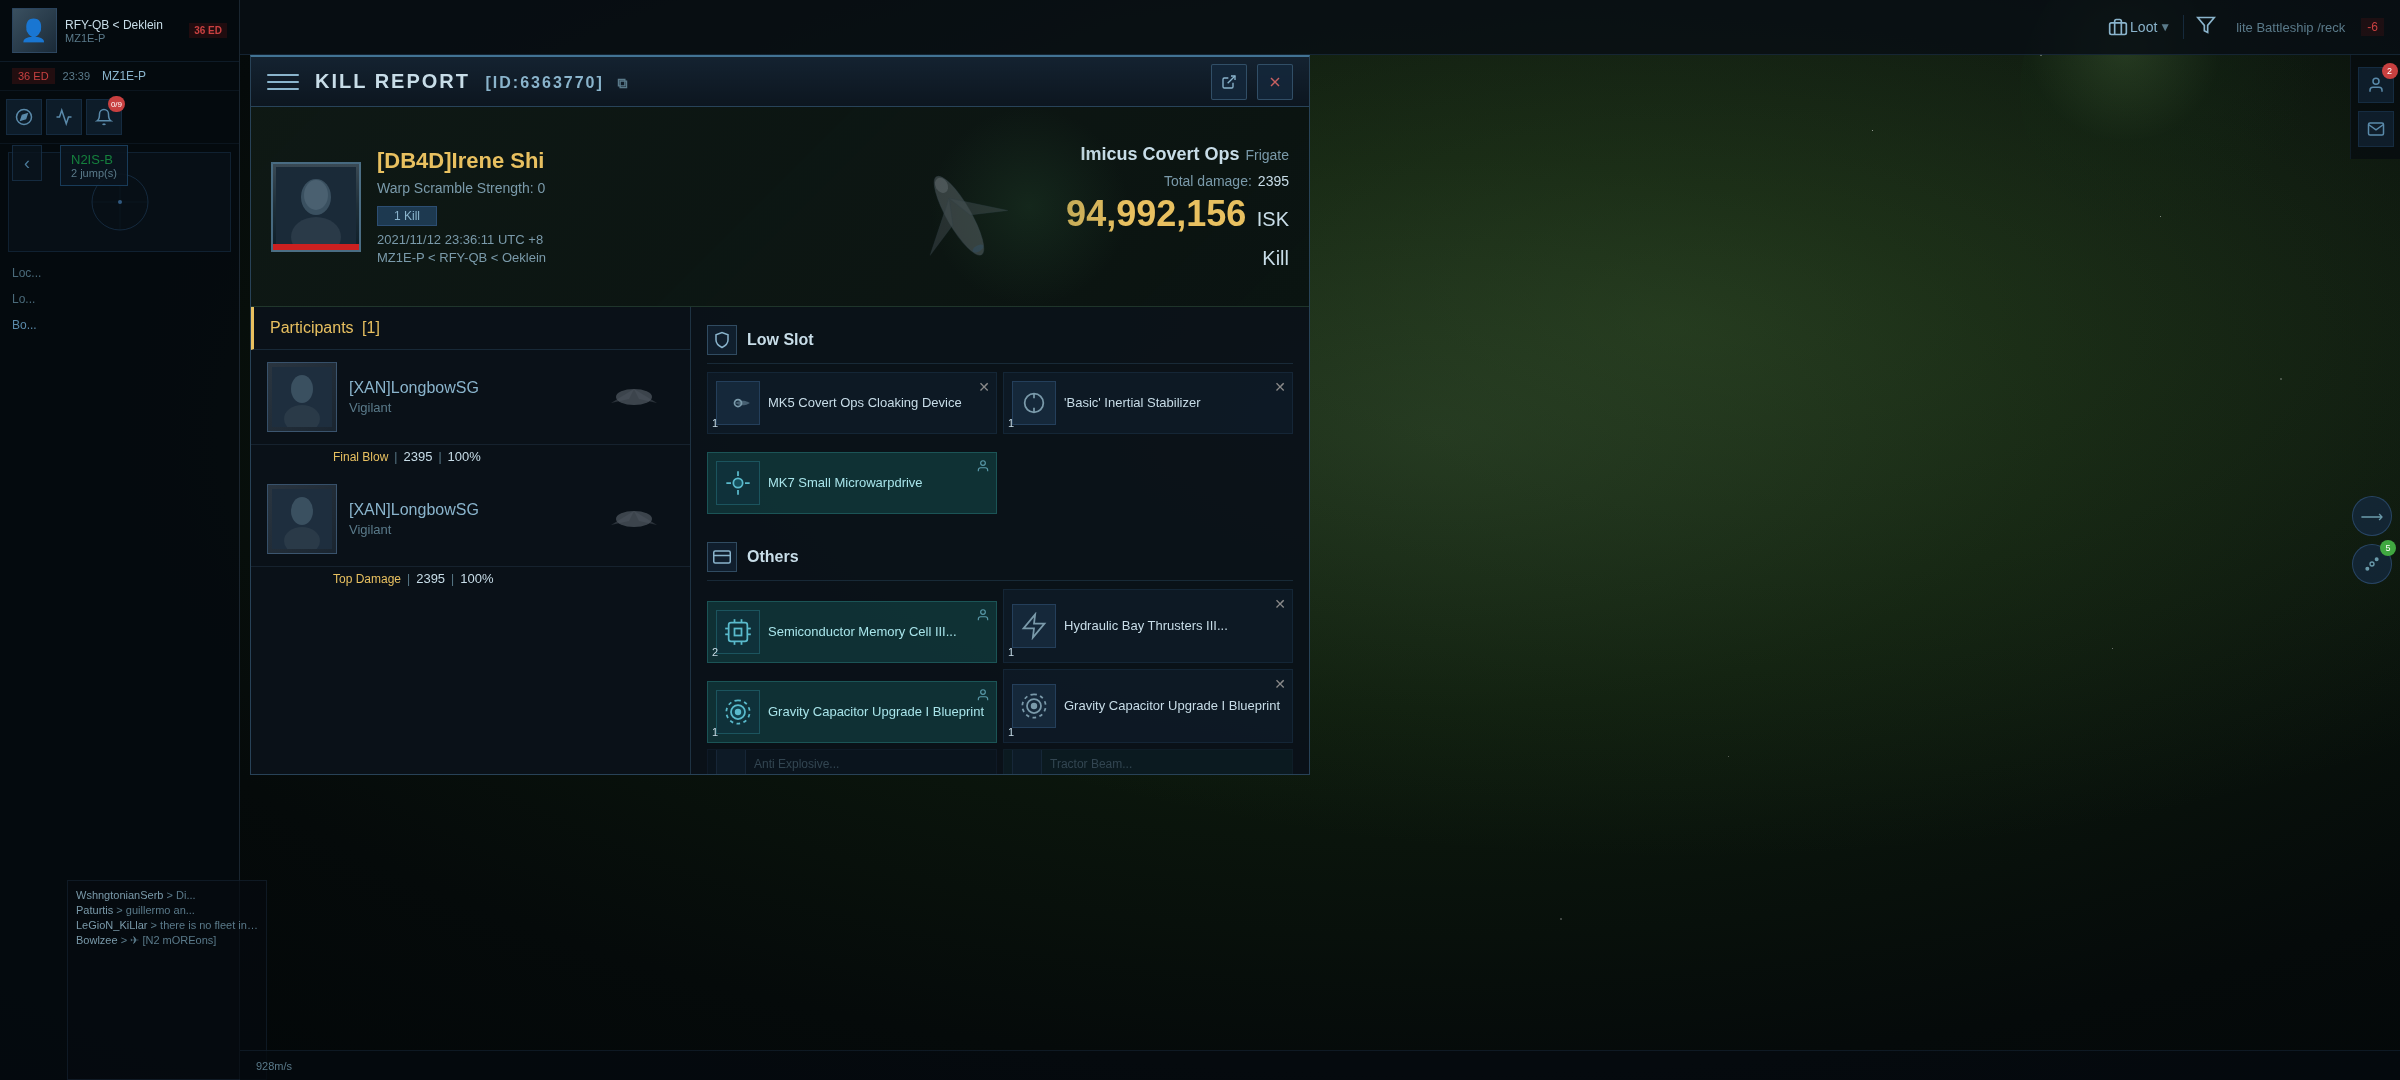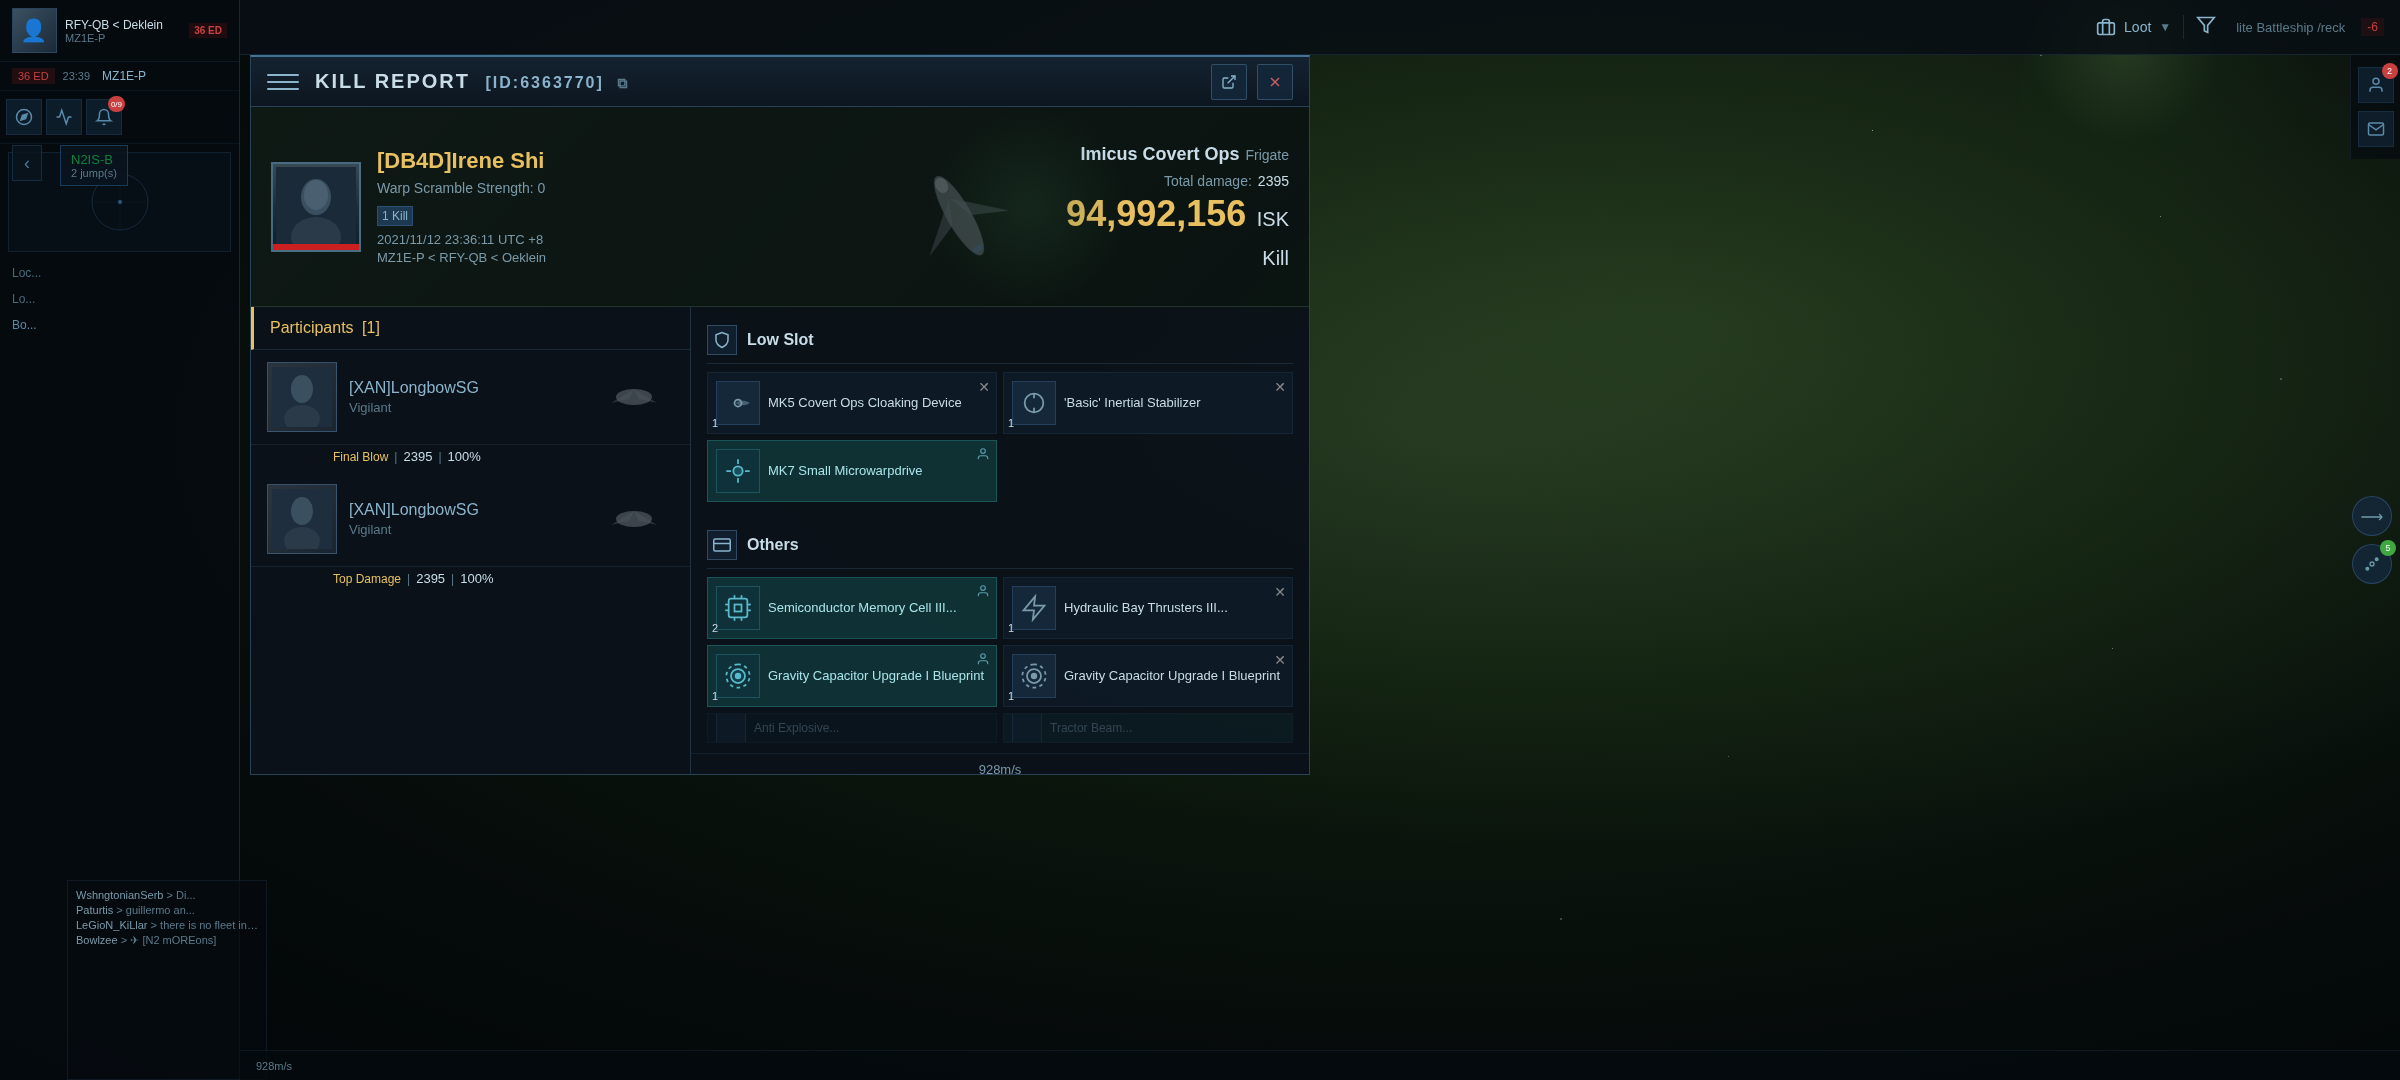--- a/index.html
+++ b/index.html
@@ -171,21 +171,21 @@
       font-size: 14px;
       margin-bottom: 4px;
     }
 
     .kill-badge {
       display: inline-block;
       background: rgba(40,80,120,0.6);
       border: 1px solid rgba(60,100,150,0.5);
       color: #8ab4cc;
       font-size: 12px;
-      padding: 2px 4px;
+      padding: 2px 16px;
       margin-top: 6px;
     }
 
     .kill-datetime {
       color: #7a9aaa;
       font-size: 13px;
       margin-top: 6px;
     }
 
     .kill-location {
@@ -363,20 +363,21 @@
       gap: 8px;
       padding: 8px;
       background: rgba(15,30,45,0.6);
       border: 1px solid rgba(40,70,100,0.3);
       position: relative;
     }
 
     .equipment-item.highlighted {
       background: rgba(20,80,80,0.5);
       border-color: rgba(40,120,120,0.5);
+      margin-top: 12px;
     }
 
     .equip-icon {
       width: 44px;
       height: 44px;
       background: rgba(20,40,60,0.8);
       border: 1px solid rgba(60,100,140,0.4);
       flex-shrink: 0;
       display: flex;
       align-items: center;
@@ -506,21 +507,21 @@
       display: flex;
       align-items: center;
       justify-content: flex-end;
       padding: 0 16px;
       gap: 12px;
     }
 
     .top-btn {
       display: flex;
       align-items: center;
-      gap: 8px;
+      gap: 2px;
       color: #8ab4cc;
       font-size: 14px;
       cursor: pointer;
     }
 
     .loot-arrow {
       color: #5a7a8a;
       font-size: 12px;
     }
 

